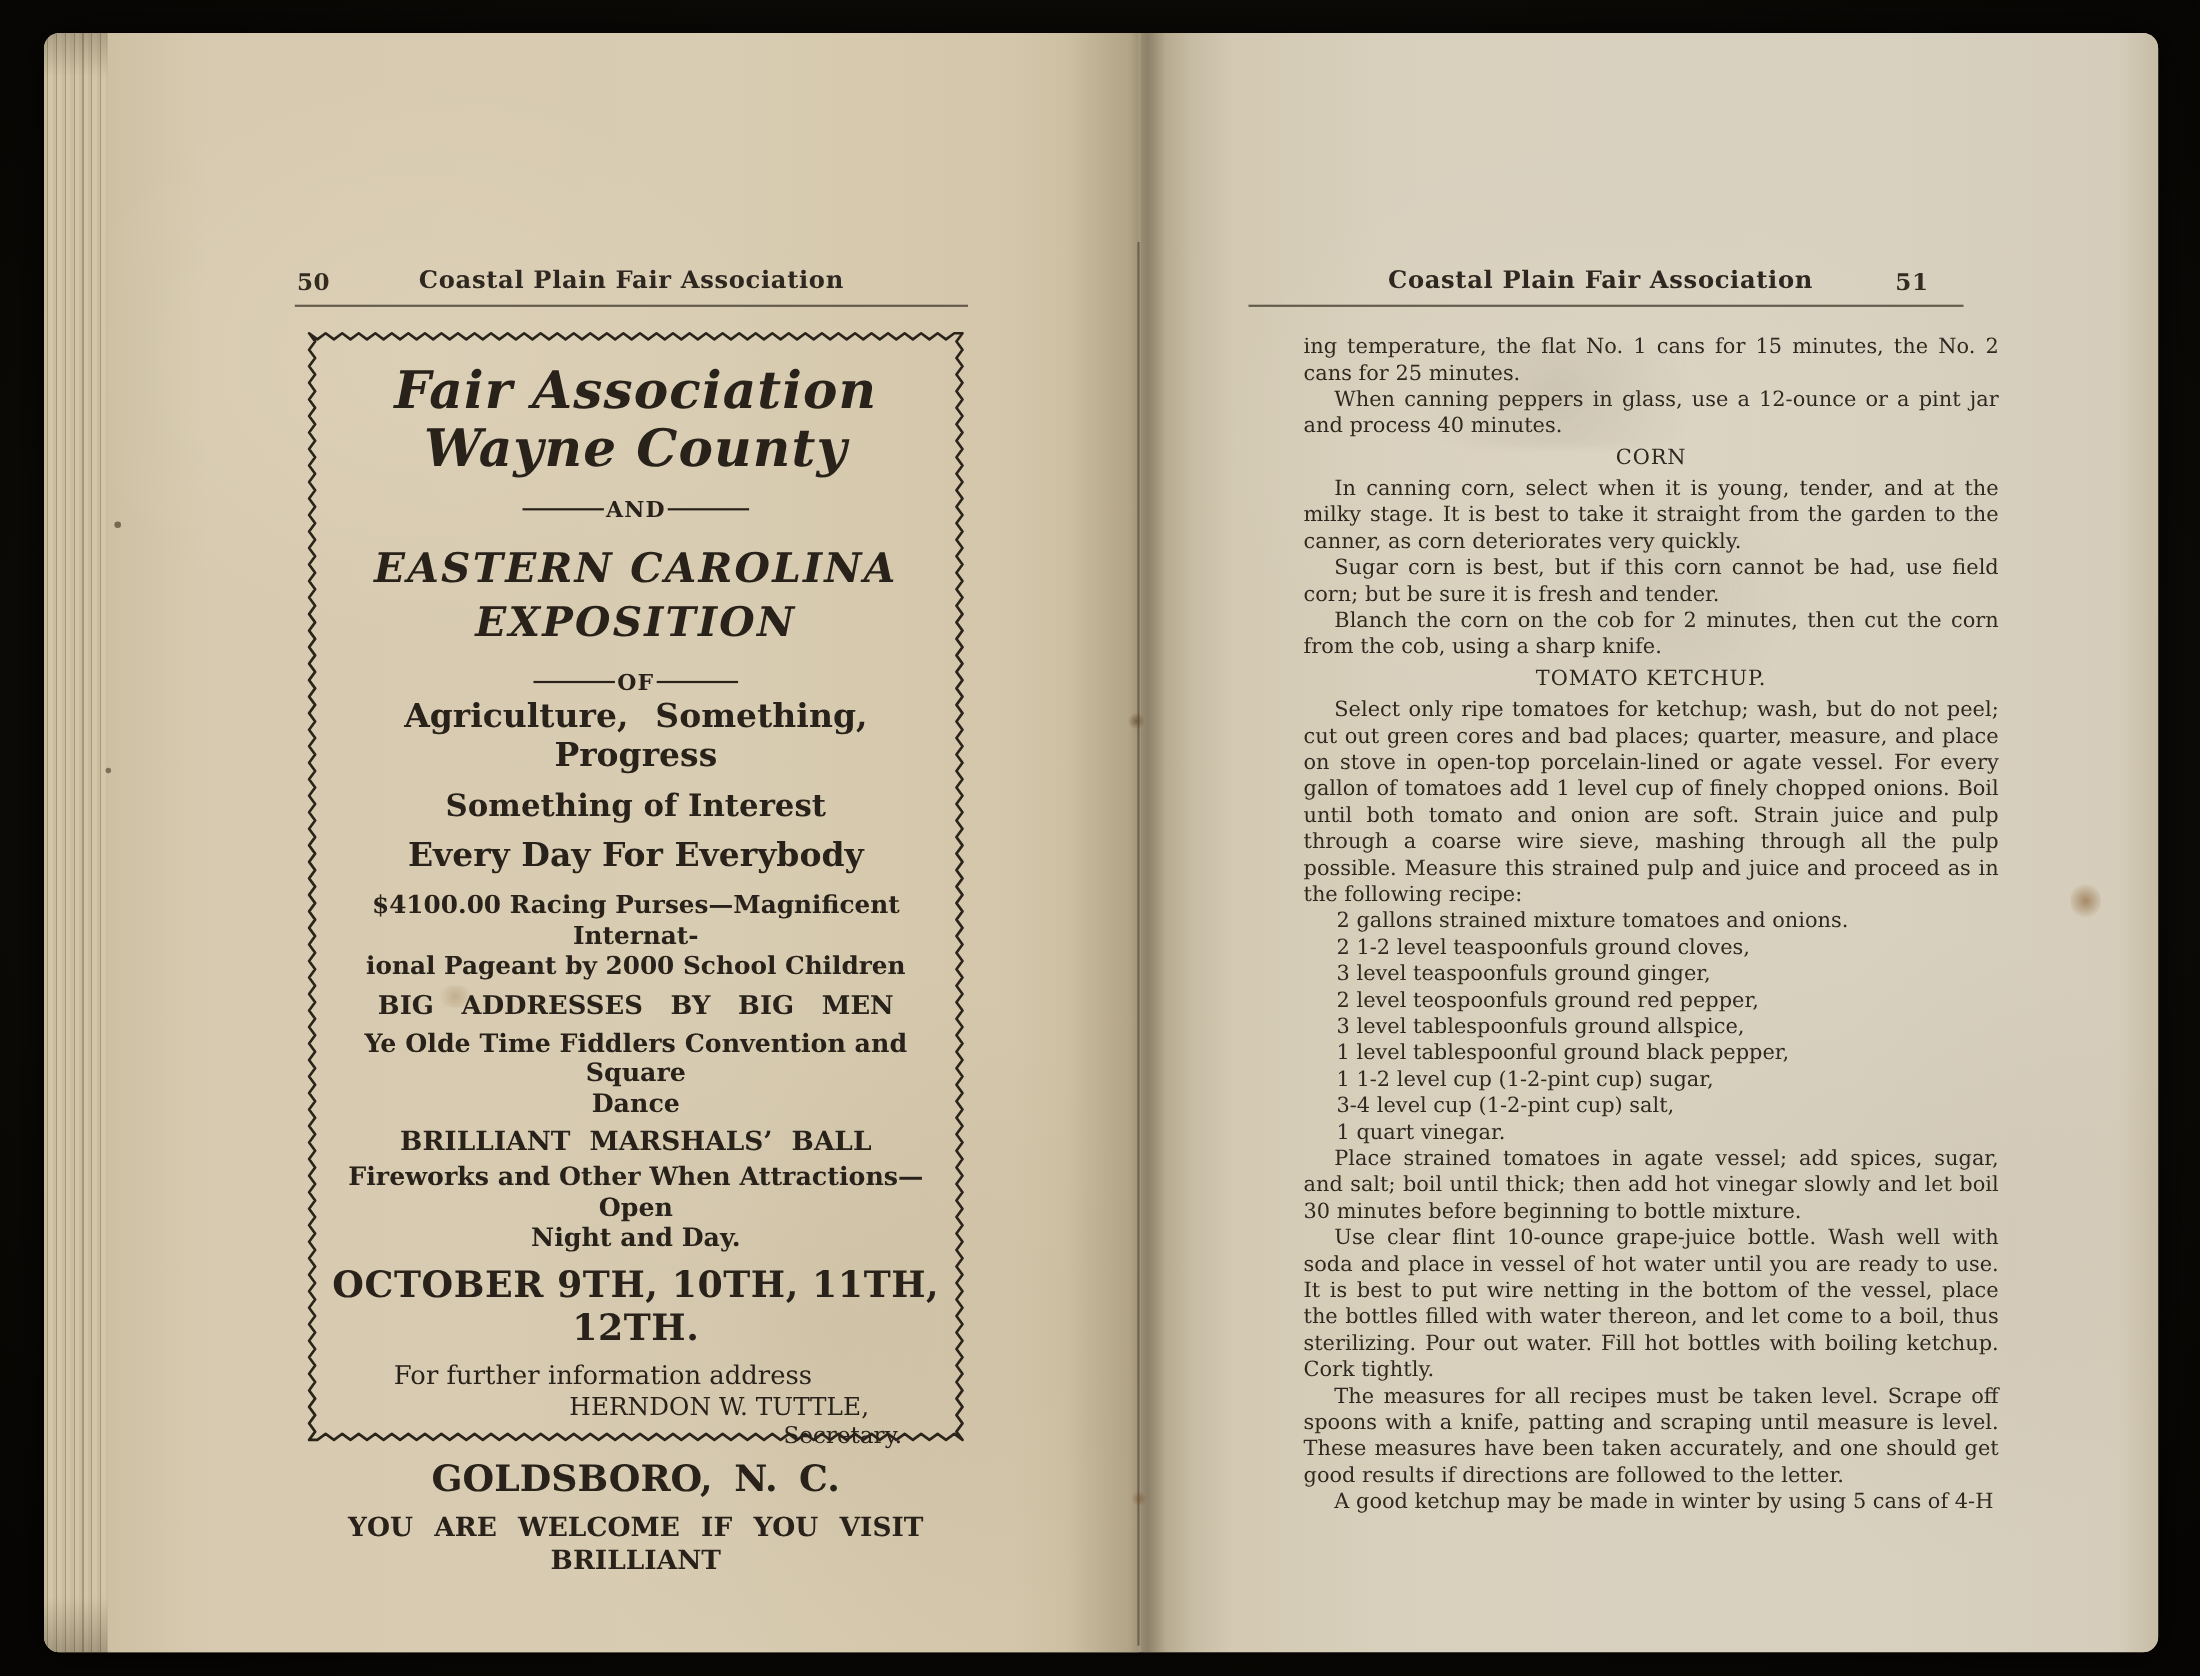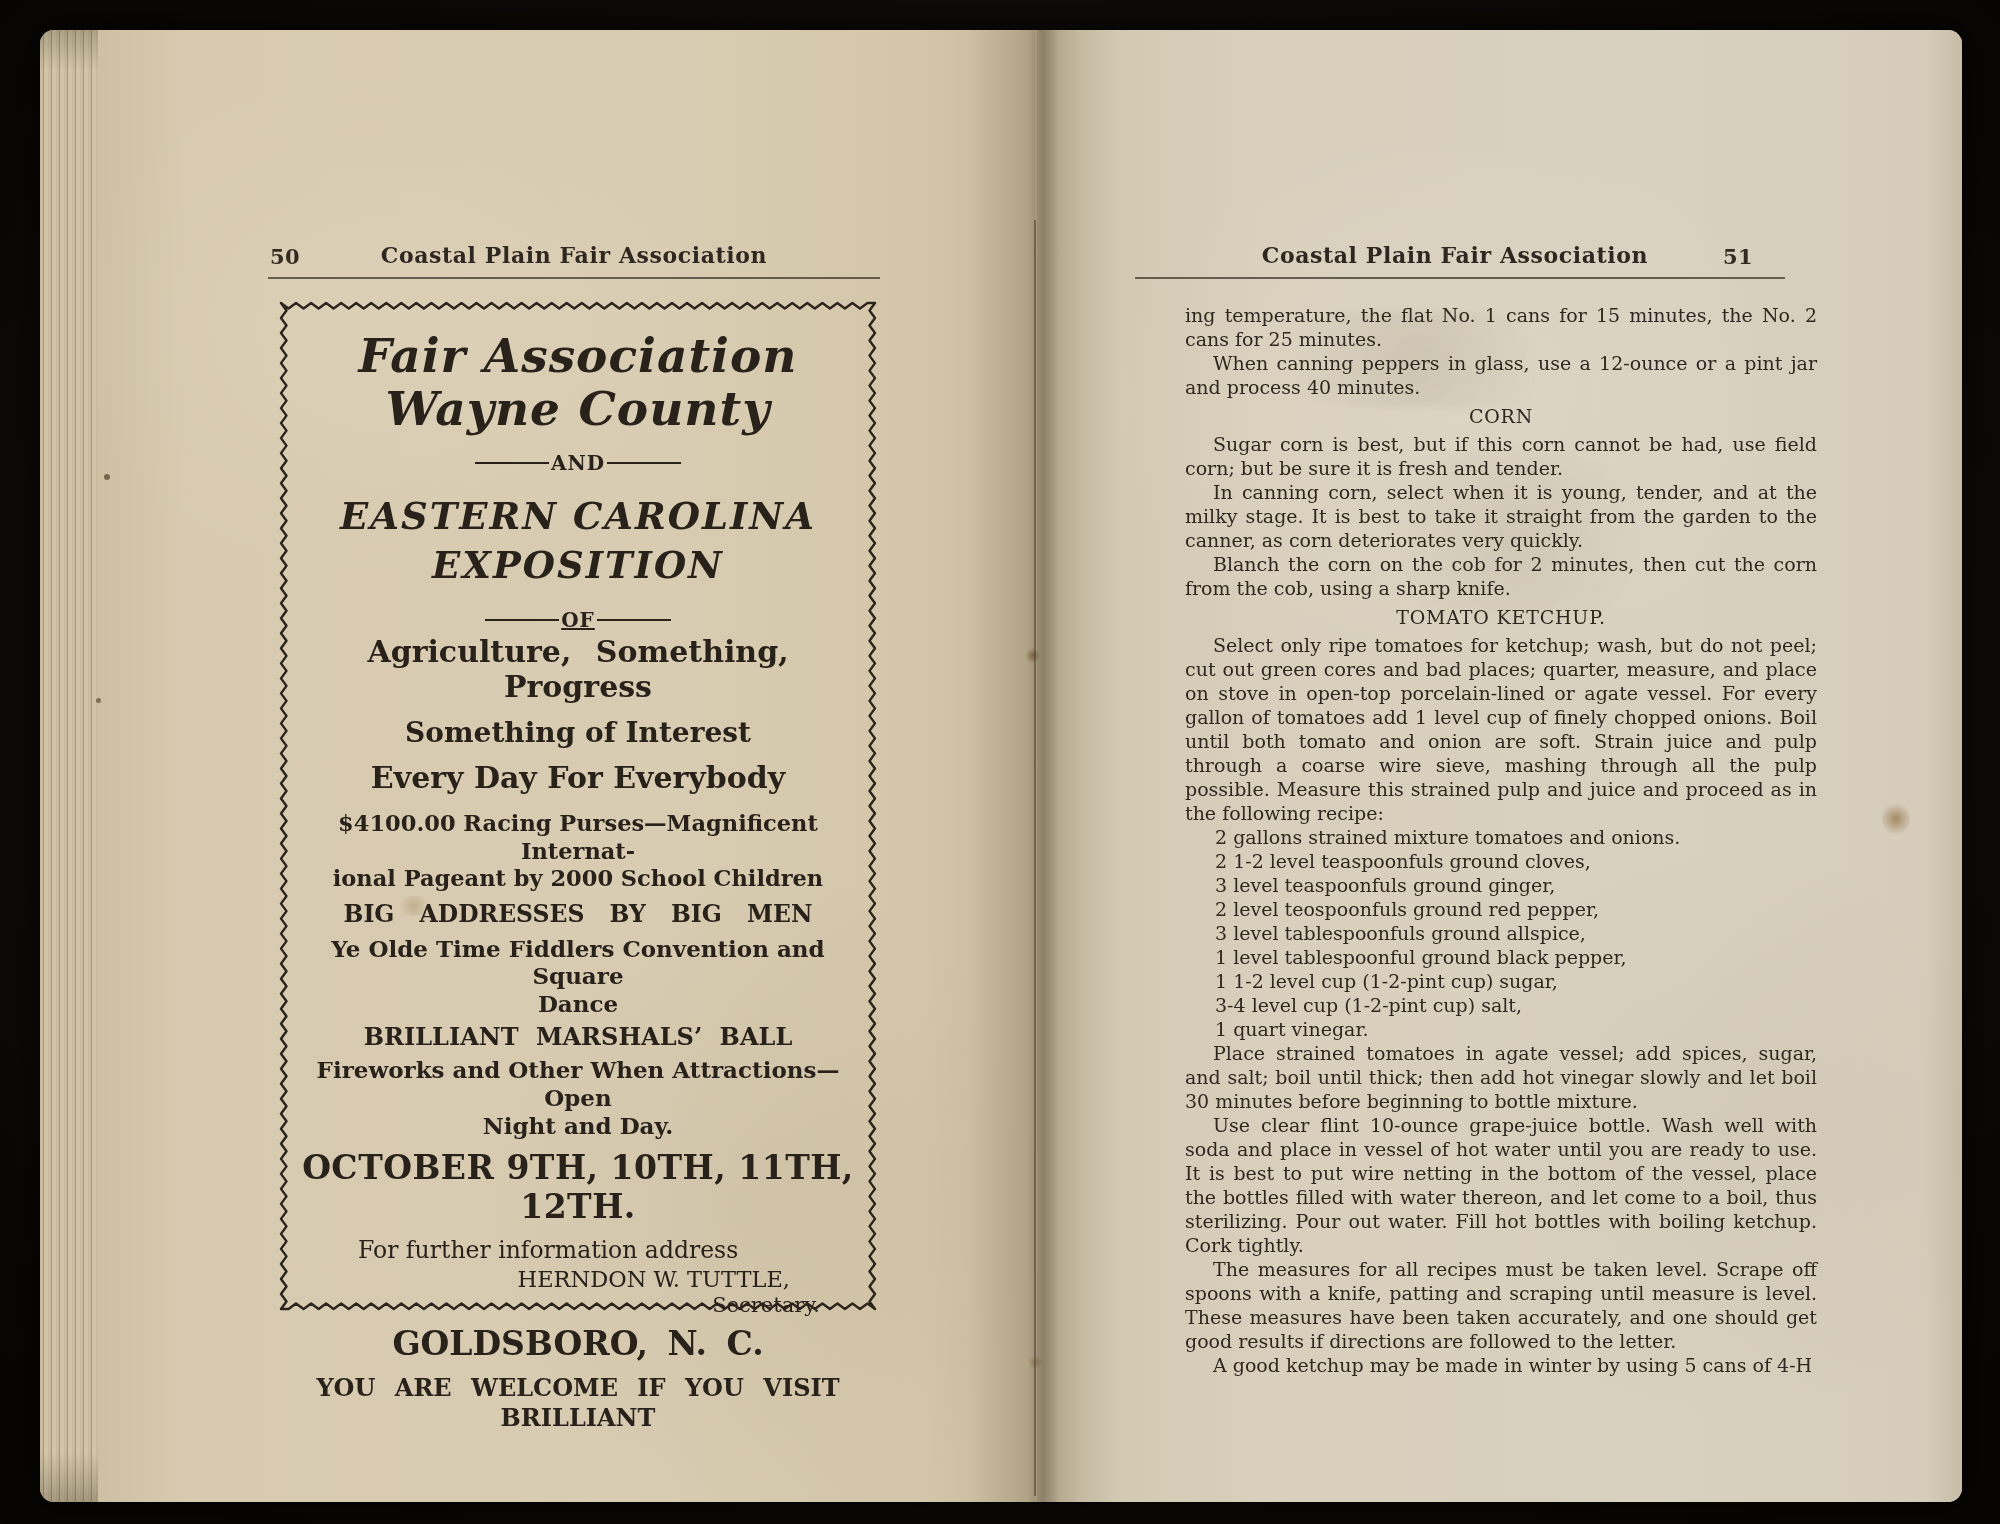--- a/index.html
+++ b/index.html
@@ -42,21 +42,21 @@
   
   .ad-box{position:absolute;left:180px;top:270px;width:600px;height:1012px;color:#29221a;}
   .ad-border{position:absolute;left:0;top:0;width:100%;height:100%;}
   .ad-content{position:absolute;left:22px;top:26px;width:556px;text-align:center;}
   .ad-title{font-size:47px;font-weight:bold;font-style:italic;line-height:1.12;letter-spacing:1px;}
   .ad-title2{margin-top:4px;}
   .ad-sub{font-size:37px;font-weight:bold;font-style:italic;letter-spacing:2px;line-height:1.15;}
   .divider{display:flex;align-items:center;justify-content:center;font-weight:bold;font-size:20px;letter-spacing:1px;}
   .divider .dash{display:inline-block;width:74px;height:0;border-top:2.5px solid #29221a;margin:0 2px;}
   .div-and{margin-top:16px;}
-  .div-of{margin-top:22px;text-decoration:underline;}
+  .div-of{margin-top:22px;}
   .sub1{margin-top:20px;}
   .sub2{margin-top:6px;}
   .tag1{font-size:30px;font-weight:bold;word-spacing:14px;margin-top:2px;}
   .tag2{font-size:28px;font-weight:bold;margin-top:12px;}
   .tag3{font-size:30px;font-weight:bold;margin-top:11px;}
   .purses{font-size:22.5px;font-weight:bold;line-height:1.22;margin-top:15px;white-space:pre-line;}
   .bigmen{font-size:23.5px;font-weight:bold;word-spacing:17px;margin-top:7px;}
   .fiddlers{font-size:23px;font-weight:bold;line-height:1.2;margin-top:7px;white-space:pre-line;}
   .ball{font-size:24px;font-weight:bold;word-spacing:9px;margin-top:5px;}
   .fireworks{font-size:23px;font-weight:bold;line-height:1.2;margin-top:5px;white-space:pre-line;}
@@ -144,22 +144,22 @@
     <div class="right-page">
       <span class="hdr-title rp-title">Coastal Plain Fair Association</span>
       <span class="hdr-num rp-num">51</span>
       <div class="hdr-rule rp-rule"></div>
       <div class="stain ghost1"></div>
       <div class="stain ghost2"></div>
       <div class="rp-body">
           <p class="rp-cont">ing temperature, the flat No. 1 cans for 15 minutes, the No. 2 cans for 25 minutes.</p>
           <p class="rp-para">When canning peppers in glass, use a 12-ounce or a pint jar and process 40 minutes.</p>
           <p class="rp-heading">CORN</p>
+          <p class="rp-para">In canning corn, select when it is young, tender, and at the milky stage.  It is best to take it straight from the garden to the canner, as corn deteriorates very quickly.</p>
           <p class="rp-para">Sugar corn is best, but if this corn cannot be had, use field corn; but be sure it is fresh and tender.</p>
-          <p class="rp-para">In canning corn, select when it is young, tender, and at the milky stage.  It is best to take it straight from the garden to the canner, as corn deteriorates very quickly.</p>
           <p class="rp-para">Blanch the corn on the cob for 2 minutes, then cut the corn from the cob, using a sharp knife.</p>
           <p class="rp-heading">TOMATO KETCHUP.</p>
           <p class="rp-para">Select only ripe tomatoes for ketchup; wash, but do not peel; cut out green cores and bad places; quarter, measure, and place on stove in open-top porcelain-lined or agate vessel.  For every gallon of tomatoes add 1 level cup of finely chopped onions.  Boil until both tomato and onion are soft.  Strain juice and pulp through a coarse wire sieve, mashing through all the pulp possible.  Measure this strained pulp and juice and proceed as in the following recipe:</p>
           <p class="rp-item">2 gallons strained mixture tomatoes and onions.</p>
           <p class="rp-item">2 1-2 level teaspoonfuls ground cloves,</p>
           <p class="rp-item">3 level teaspoonfuls ground ginger,</p>
           <p class="rp-item">2 level teospoonfuls ground red pepper,</p>
           <p class="rp-item">3 level tablespoonfuls ground allspice,</p>
           <p class="rp-item">1 level tablespoonful ground black pepper,</p>
           <p class="rp-item">1 1-2 level cup (1-2-pint cup) sugar,</p>

